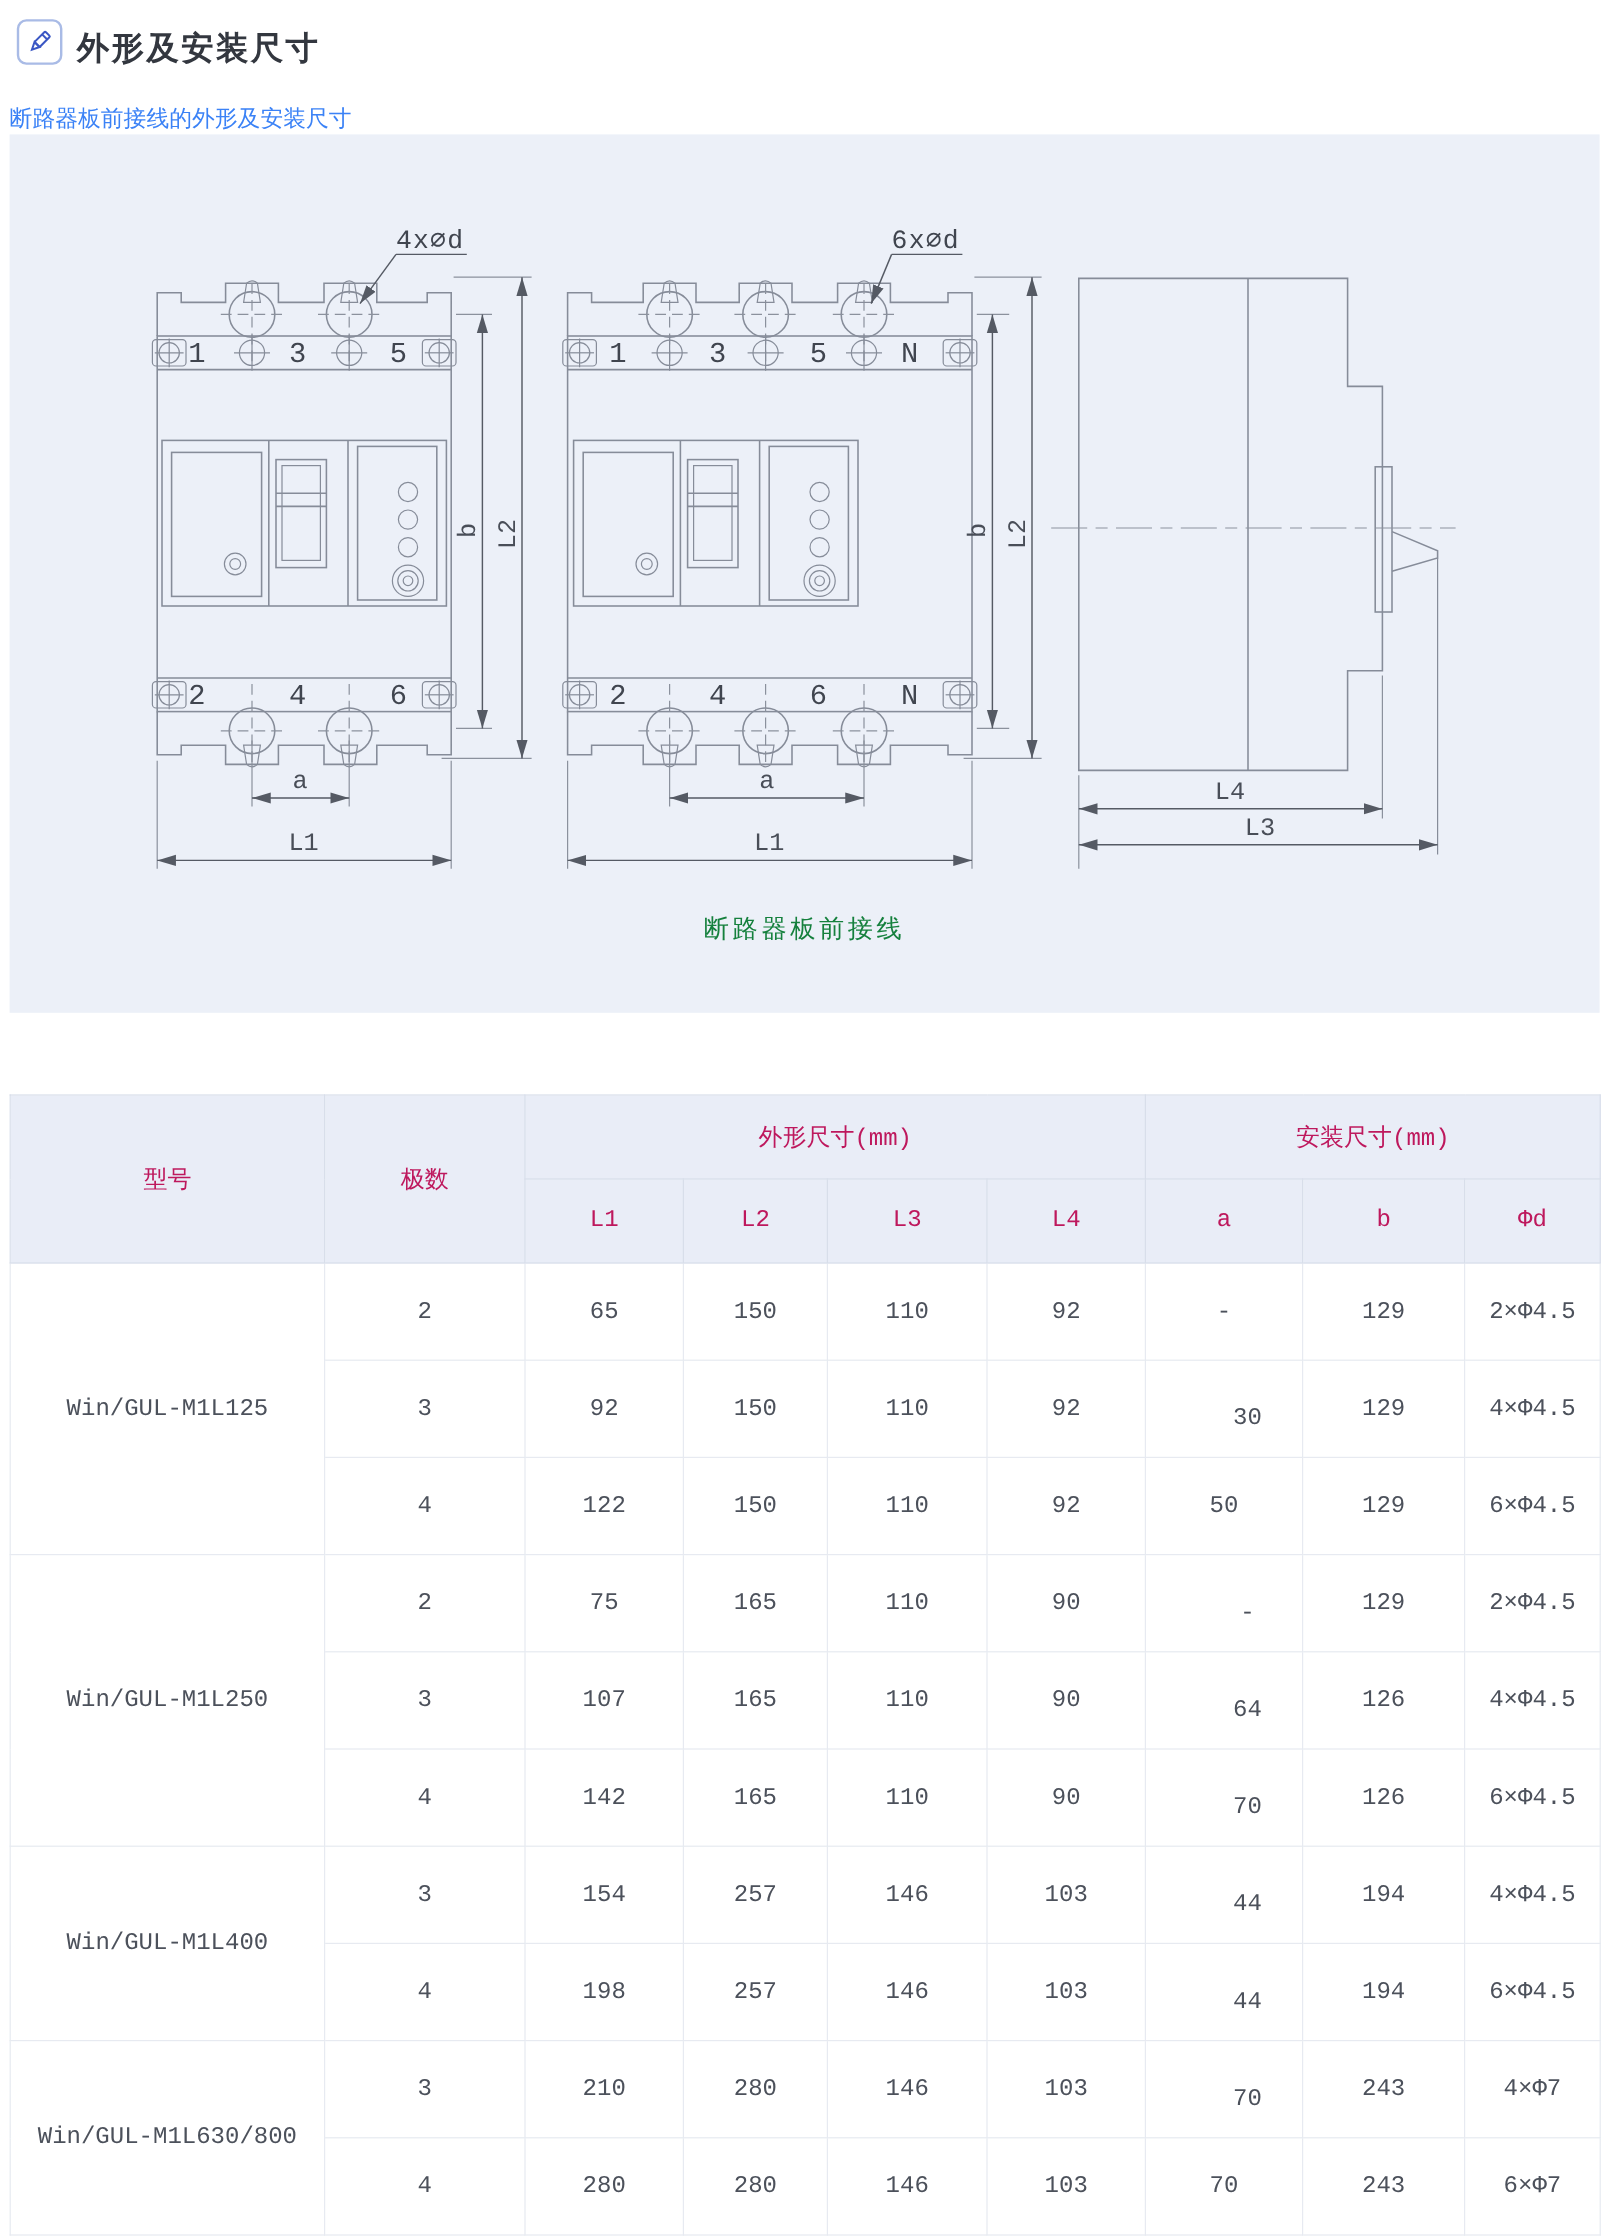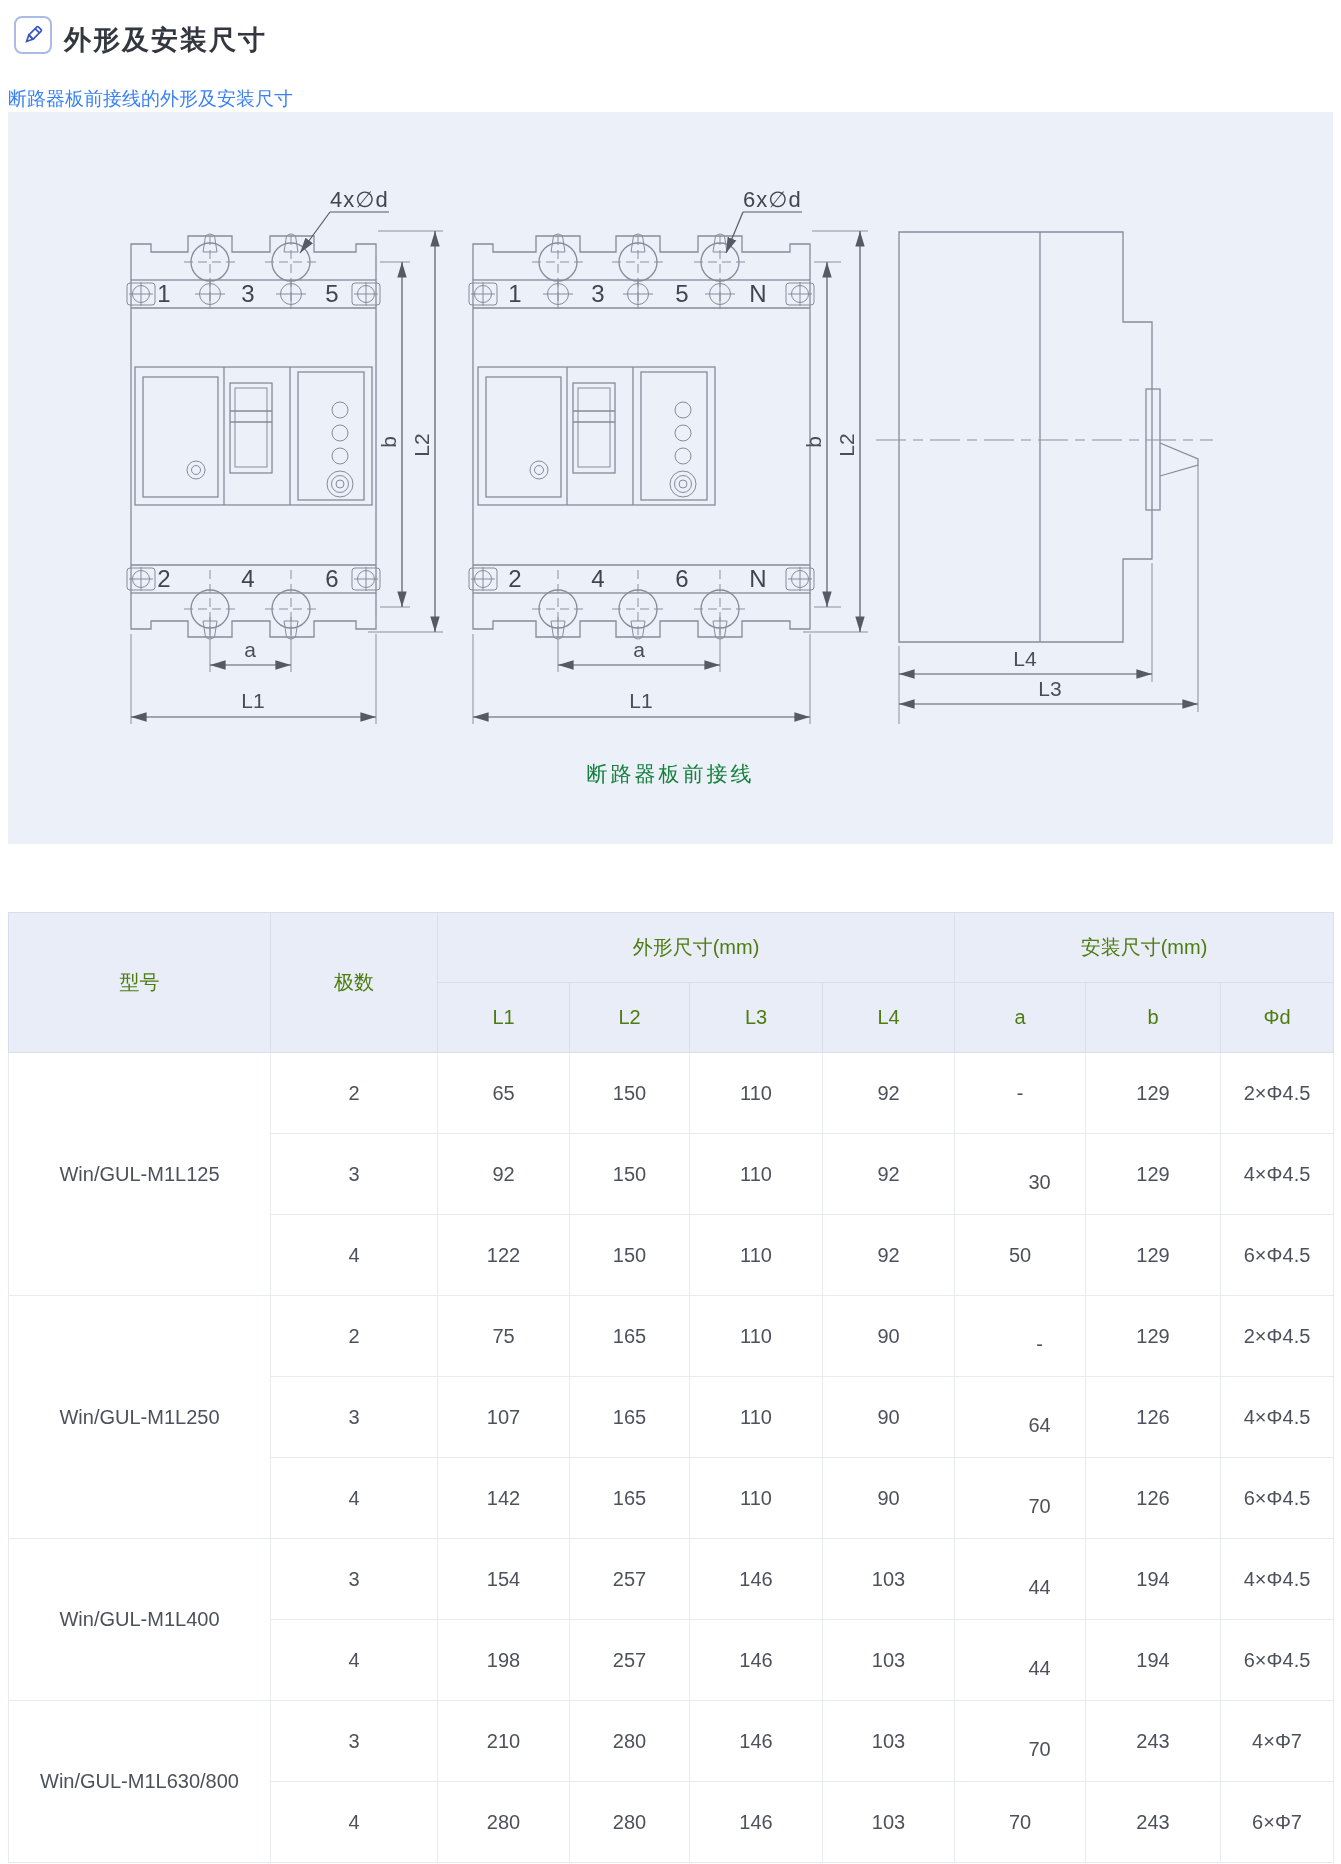--- a/index.html
+++ b/index.html
@@ -1,18 +1,18 @@
 <!DOCTYPE html>
 <html><head>
 <meta charset="utf-8">
 <style>
   html,body { margin:0; padding:0; background:#ffffff; }
   .page {
     position:relative; width:1341px; height:1864px; overflow:hidden;
-    font-family:Liberation Sans, sans-serif; background:#ffffff;
+    font-family:Liberation Mono, monospace; background:#ffffff;
   }
   
   .hdr-icon {
     position:absolute; left:14px; top:16px; width:38px; height:38px;
     border:2px solid #a9bbe6; border-radius:8px; box-sizing:border-box;
     display:flex; align-items:center; justify-content:center; background:#fff;
   }
   .page-title {
     position:absolute; left:64px; top:22px; font-size:27px; font-weight:bold;
     color:#33373f; letter-spacing:2px;
@@ -39,21 +39,21 @@
   .ext  { stroke:#8b919d; stroke-width:1; fill:none; }
   .dimtext { fill:#494e58; font-size:21px; }
   .termtext{ fill:#40454f; font-size:24px; }
   .notetext{ fill:#40454f; font-size:22px; letter-spacing:1px; }
   
   table.spec {
     position:absolute; left:8px; top:912px; width:1325px;
     border-collapse:collapse; table-layout:fixed;
   }
   table.spec th {
-    background:#E9EDF7; font-weight:normal; color:#4d7c0f; font-size:20px;
+    background:#E9EDF7; font-weight:normal; color:#be185d; font-size:20px;
     border:1px solid #D8DEEA; text-align:center; vertical-align:middle;
   }
   table.spec thead tr { height:70px; }
   table.spec td {
     border:1px solid #E7EAF1; font-size:20px; color:#4c515b;
     text-align:center; vertical-align:middle; background:#ffffff;
   }
   table.spec tbody tr { height:81px; }
   table.spec tr.g-first td { border-top:1px solid #D8DCE6; }
   td.low { padding-top:18px;padding-left:40px; }

